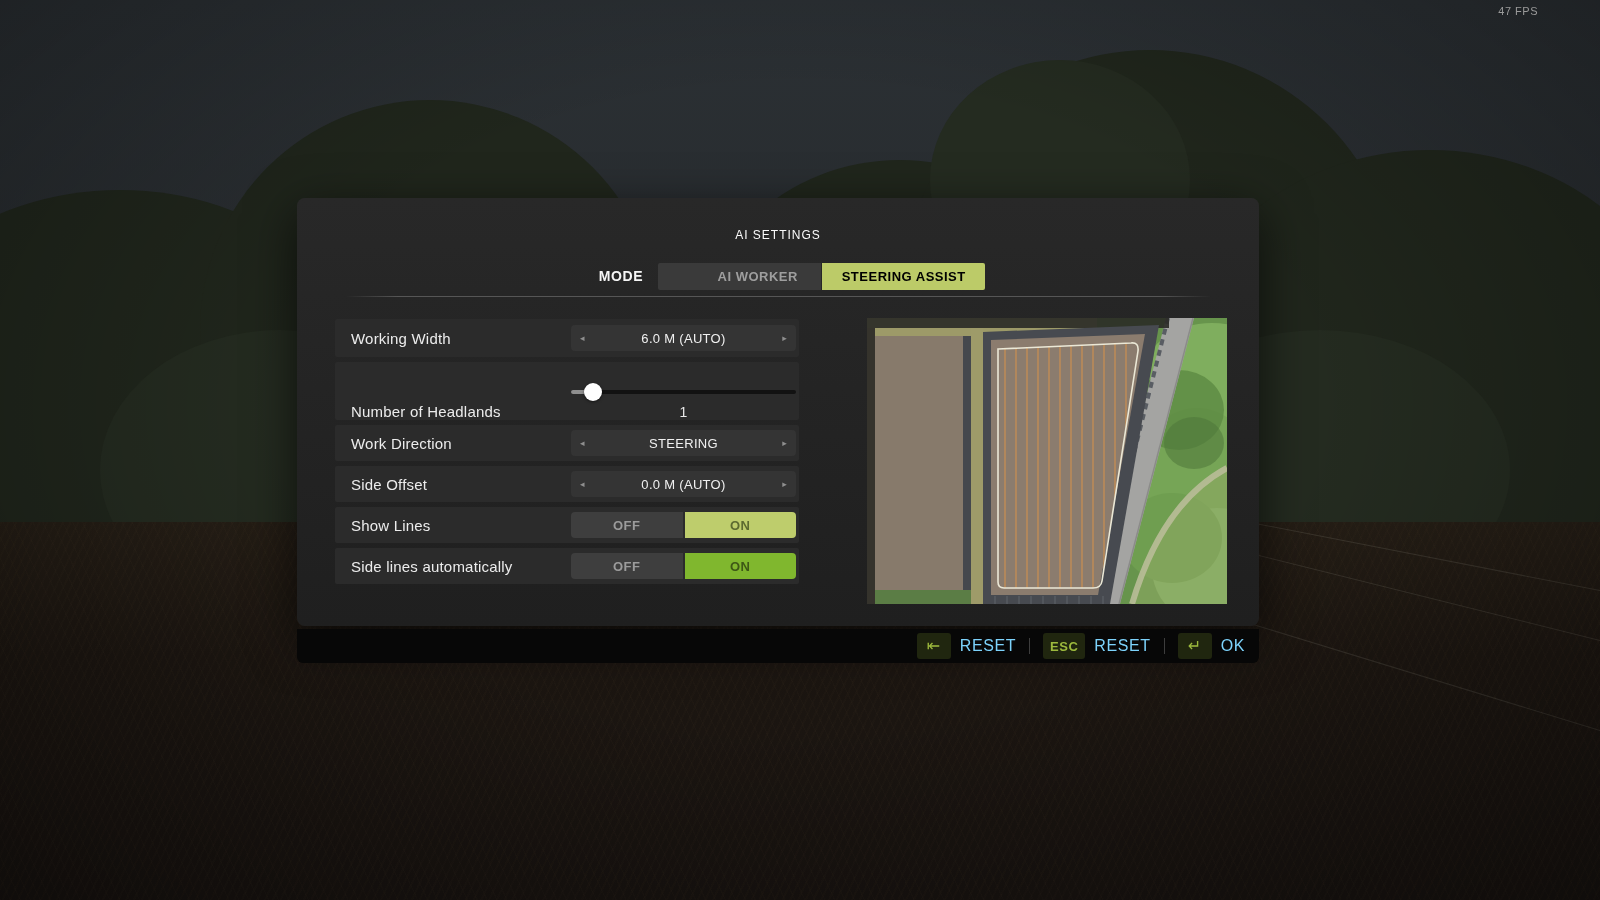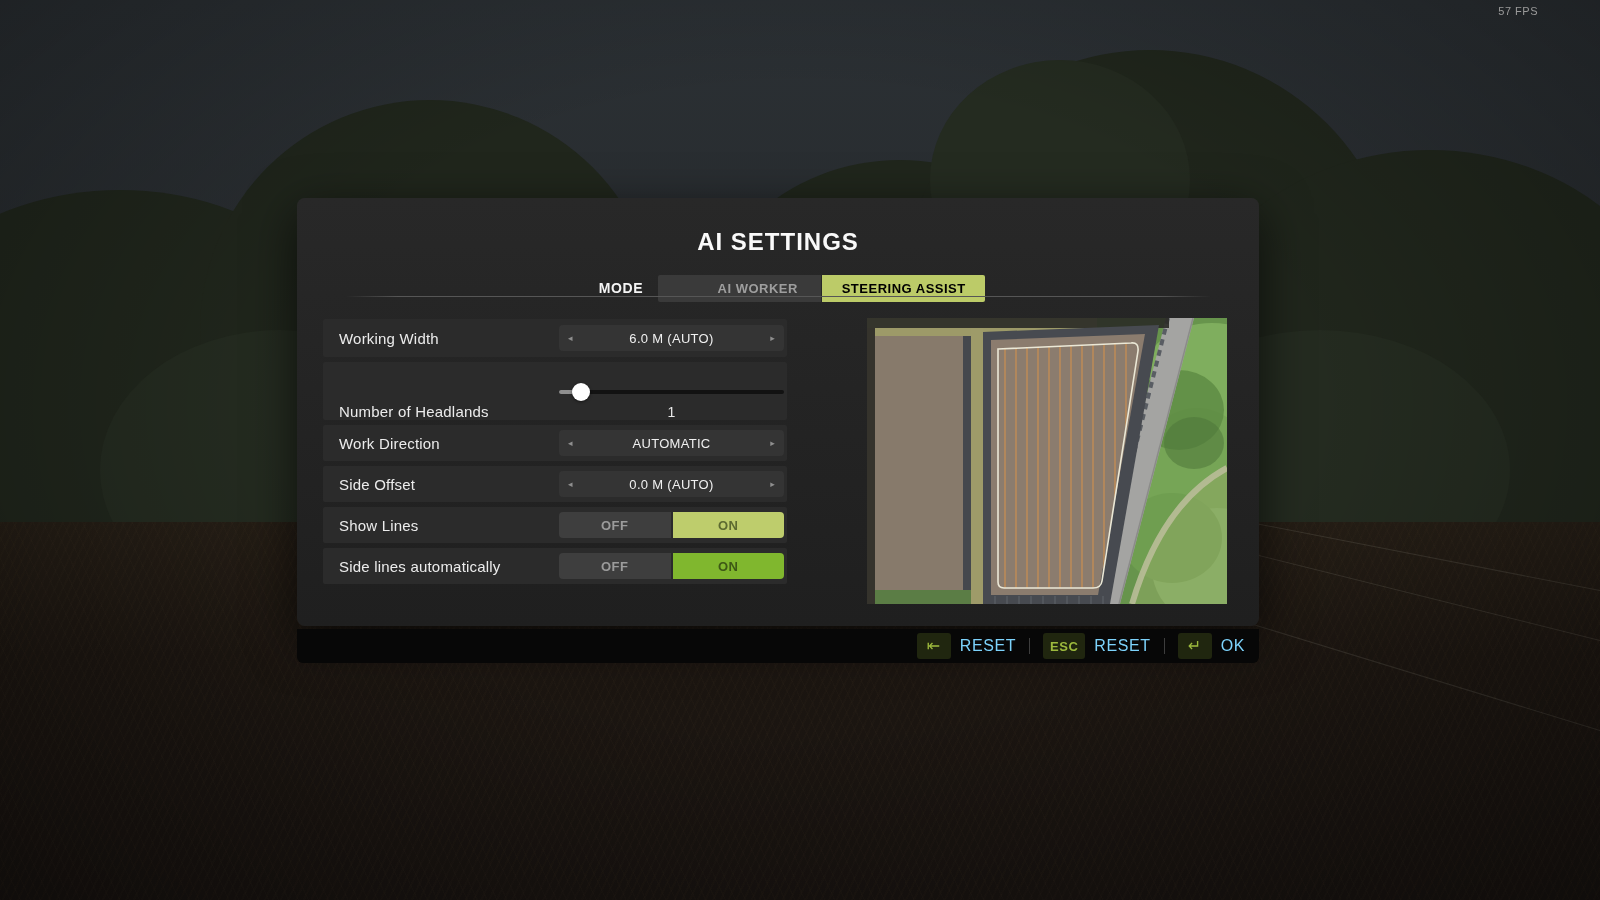--- a/index.html
+++ b/index.html
@@ -32,40 +32,40 @@
 
   
   .dialog {
     position:absolute; left:297px; top:198px; width:962px; height:428px;
     background:linear-gradient(#282828, #1f1f1f);
     border-radius:8px;
     box-shadow:0 14px 50px rgba(0,0,0,0.65);
   }
   .dlg-title {
     position:absolute; top:30px; left:0; right:0; text-align:center;
-    color:#fafafa; font-size:24px; font-weight:bold; letter-spacing:1px;
+    color:#fafafa; font-size:12px; font-weight:normal; letter-spacing:1px;
   }
   .tabs-wrap {
     position:absolute; top:64px; left:0; right:0; height:28px;
-    display:flex; justify-content:center; align-items:center; padding-left:28px;margin-top:12px;
+    display:flex; justify-content:center; align-items:center; padding-left:28px;
   }
   .mode-label { color:#f5f5f5; font-size:14px; font-weight:bold; letter-spacing:0.6px; margin-right:15px; }
   .tab {
     width:163px; height:27px; display:flex; align-items:center; justify-content:center;
     font-size:13px; font-weight:bold; letter-spacing:0.5px; cursor:pointer;
   }
   .tab.unselected { background:#3a3a3a; color:#9e9e9e; margin-right:1px; border-radius:2px 0 0 2px;padding-left:36px; }
   .tab.selected   { background:#bccb68; color:#000000; border-radius:0 2px 2px 0; }
   .divider {
     position:absolute; top:98px; left:49px; right:48px; height:1px;
     background:linear-gradient(90deg, rgba(90,90,90,0) 0%, #565656 6%, #565656 94%, rgba(90,90,90,0) 100%);
   }
 
   
-  .settings { position:absolute; left:26px; top:121px; width:464px; display:flex; flex-direction:column; gap:5px; }
+  .settings { position:absolute; left:38px; top:121px; width:464px; display:flex; flex-direction:column; gap:5px; }
   .srow {
     background:#2b2b2b; border-radius:2px;
     display:flex; align-items:center;
   }
   .srow .rlabel { flex:1; padding-left:16px; color:#ececec; font-size:15px; letter-spacing:0.2px; }
   .rctrl { width:225px; margin-right:3px; }
 
   .h38 { height:38px; } .h58 { height:58px;align-items:flex-end; } .h36 { height:36px; }
 
   .stepper {
@@ -138,21 +138,21 @@
     </g>
     <rect x="0" y="560" width="1600" height="140" fill="#1d221a"></rect>
   </svg>
   <div class="ground"></div>
   <div class="wire wire1"></div>
   <div class="wire wire2"></div>
   <div class="wire wire3"></div>
   <div class="vignette"></div>
 </div>
 
-<div class="fps">57 FPS</div>
+<div class="fps">47 FPS</div>
 
 <div class="dialog">
 
   <div class="dlg-title">AI SETTINGS</div>
 
   <div class="tabs-wrap">
     <span class="mode-label">MODE</span>
     <div class="tab unselected">AI WORKER</div>
     <div class="tab selected">STEERING ASSIST</div>
   </div>
@@ -179,21 +179,21 @@
           <div class="slider-handle"></div>
         </div>
         <div class="slider-value">1</div>
       </div>
     </div>
 
     <div class="srow h36">
       <span class="rlabel">Work Direction</span>
       <div class="rctrl stepper">
         <span class="arr left">◂</span>
-        <span>AUTOMATIC</span>
+        <span>STEERING</span>
         <span class="arr right">▸</span>
       </div>
     </div>
 
     <div class="srow h36">
       <span class="rlabel">Side Offset</span>
       <div class="rctrl stepper">
         <span class="arr left">◂</span>
         <span>0.0 M (AUTO)</span>
         <span class="arr right">▸</span>

